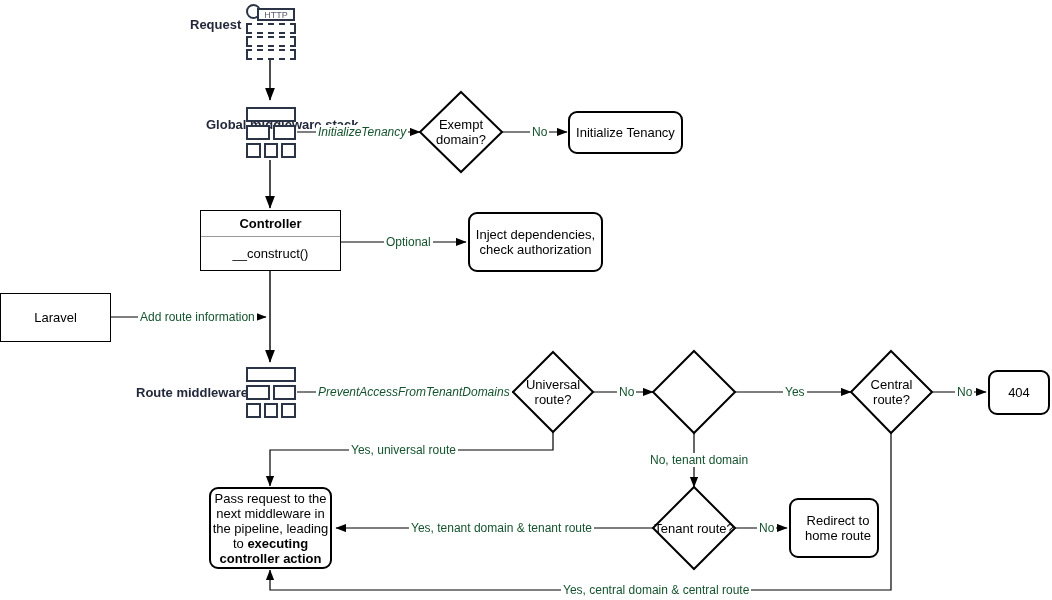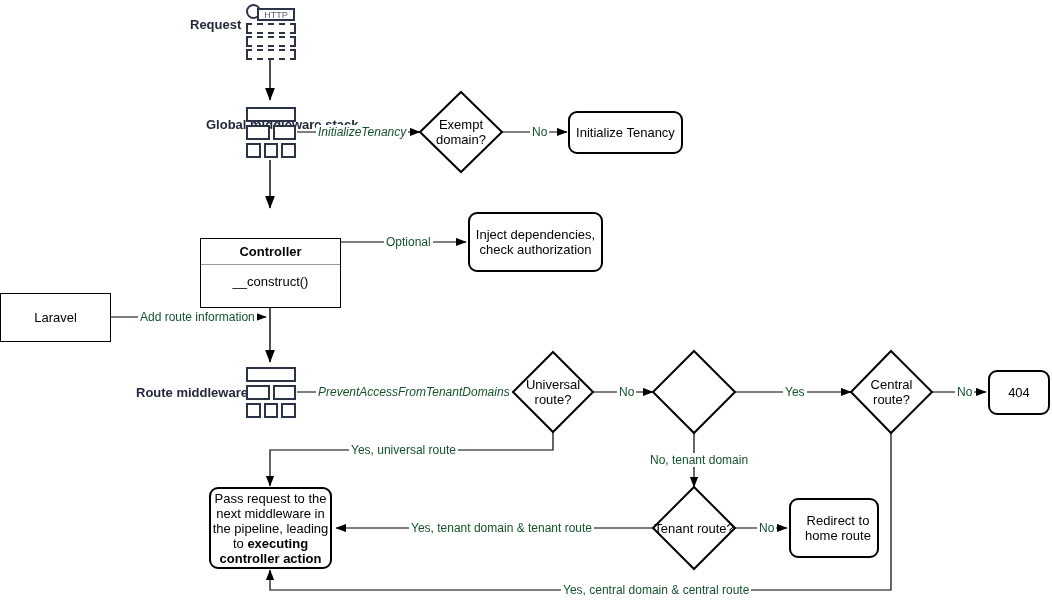--- a/index.html
+++ b/index.html
@@ -297,21 +297,21 @@
     <span>next middleware in</span>
     <span>the pipeline, leading</span>
     <span><span>to</span> <span class="bold-inline">executing</span></span>
     <span class="bold-inline">controller action</span>
   </div>
 
   <div class="node rect-plain" style="left:0px; top:293px; width:111px; height:49px;">
     <span>Laravel</span>
   </div>
 
-  <div class="node uml" style="left:200px; top:210px; width:141px; height:70px;margin-top:28px;">
+  <div class="node uml" style="left:200px; top:210px; width:141px; height:61px;">
     <div class="uml-title">Controller</div>
     <div class="uml-body">__construct()</div>
   </div>
 
   <div class="edge-label italic" style="left:316px; top:125px;">InitializeTenancy</div>
 
   <div class="edge-label" style="left:530px; top:125px;">No</div>
 
   <div class="edge-label" style="left:384px; top:235px;">Optional</div>
 

